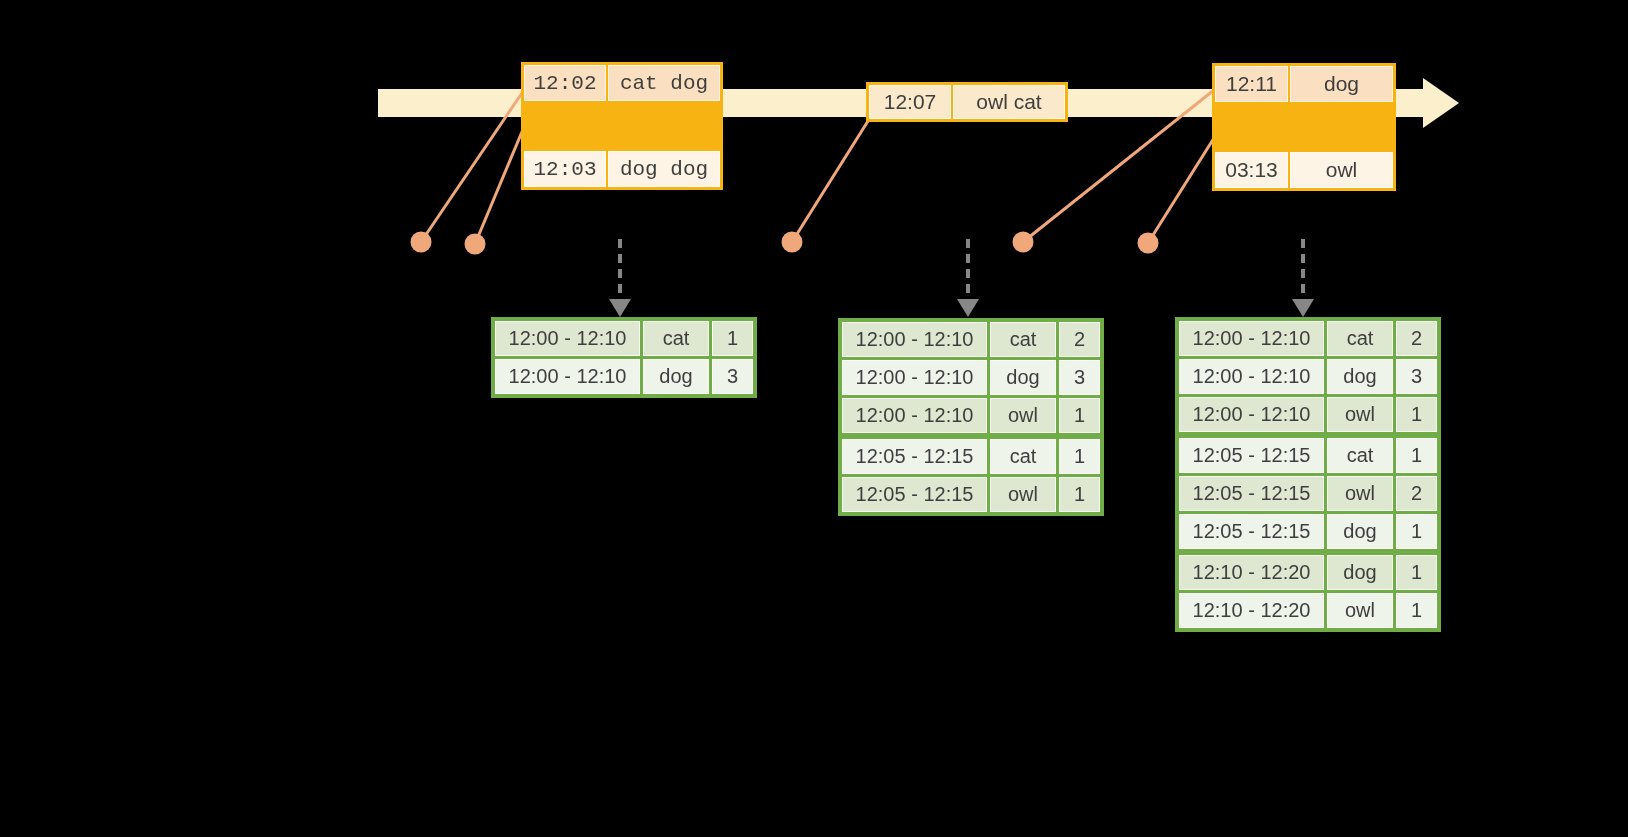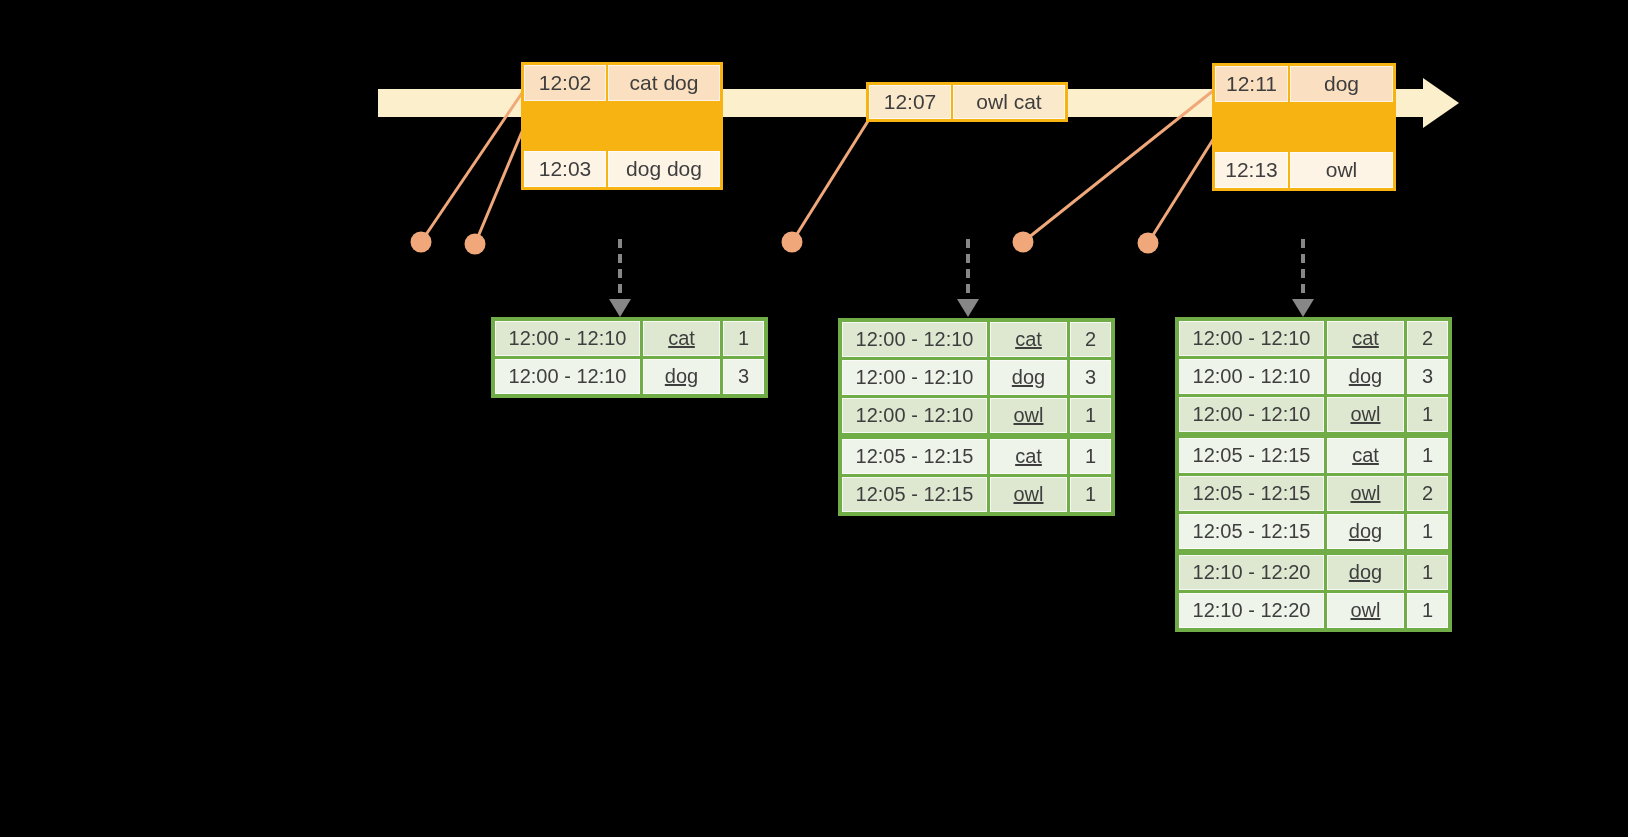--- a/index.html
+++ b/index.html
@@ -38,40 +38,40 @@
     box-shadow:inset 0 0 0 1px rgba(255,255,255,.65);
   }
   .ev-time{width:82px;}
   .ev-words{width:112px;}
   #event-table-2 .ev-cell{height:34px;}
   #event-table-3 .ev-time{width:73px;}
   #event-table-3 .ev-words{width:103px;}
   .tone-dark{background:var(--event-row-dark,#FAE0C0);}
   .tone-light{background:var(--event-row-light,#FEF4E6);margin-top:48px;}
   .tone-mid{background:var(--event-row-mid,#FBE9CC);}
-  #event-table-1{left:521px;top:62px;}
+  #event-table-1{left:521px;top:62px;font-family:Liberation Mono, monospace;}
   #event-table-2{left:866px;top:82px;}
   #event-table-3{left:1212px;top:63px;text-align:right;}
 
   
   .result-table{
     position:absolute;
     background:var(--result-border,#70AD47);
     padding:4px;
     display:flex;flex-direction:column;gap:3px;
   }
   .res-row{display:flex;gap:3px;}
   .res-row.group-start{margin-top:3px;}
   .res-cell{
     height:35px;display:flex;align-items:center;justify-content:center;
     font-size:20px;color:var(--text,#3E3E3E);
     box-shadow:inset 0 0 0 1px rgba(255,255,255,.75);
   }
   .res-window{width:145px;}
-  .res-word{width:77px;text-decoration:underline;}
+  .res-word{width:66px;}
   .res-count{width:41px;}
   .res-dark{background:var(--result-row-dark,#DEE8D1);}
   .res-light{background:var(--result-row-light,#EFF4EA);}
   #result-table-1{left:491px;top:317px;}
   #result-table-2{left:838px;top:318px;}
   #result-table-3{left:1175px;top:317px;}
 </style>
 </head>
 <body>
 
@@ -123,21 +123,21 @@
         <div class="ev-cell ev-time tone-mid">12:07</div>
         <div class="ev-cell ev-words tone-mid">owl cat</div>
       </div>
     </div>
   <div id="event-table-3" class="event-table">
       <div class="ev-row">
         <div class="ev-cell ev-time tone-dark">12:11</div>
         <div class="ev-cell ev-words tone-dark">dog</div>
       </div>
       <div class="ev-row">
-        <div class="ev-cell ev-time tone-light">12:13</div>
+        <div class="ev-cell ev-time tone-light">03:13</div>
         <div class="ev-cell ev-words tone-light">owl</div>
       </div>
     </div>
 
   <div id="result-table-1" class="result-table">
       <div class="res-row">
         <div class="res-cell res-window res-dark">12:00 - 12:10</div>
         <div class="res-cell res-word res-dark">cat</div>
         <div class="res-cell res-count res-dark">1</div>
       </div>

